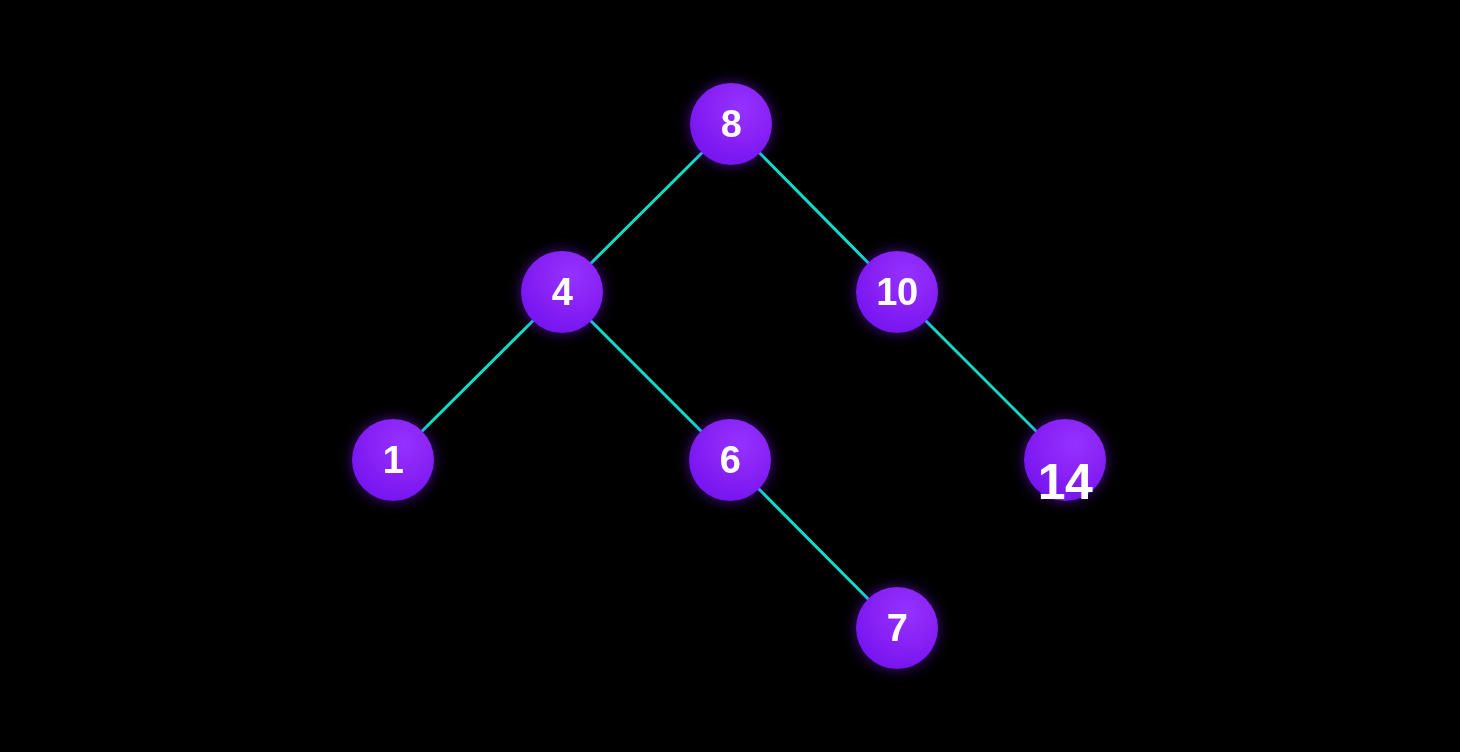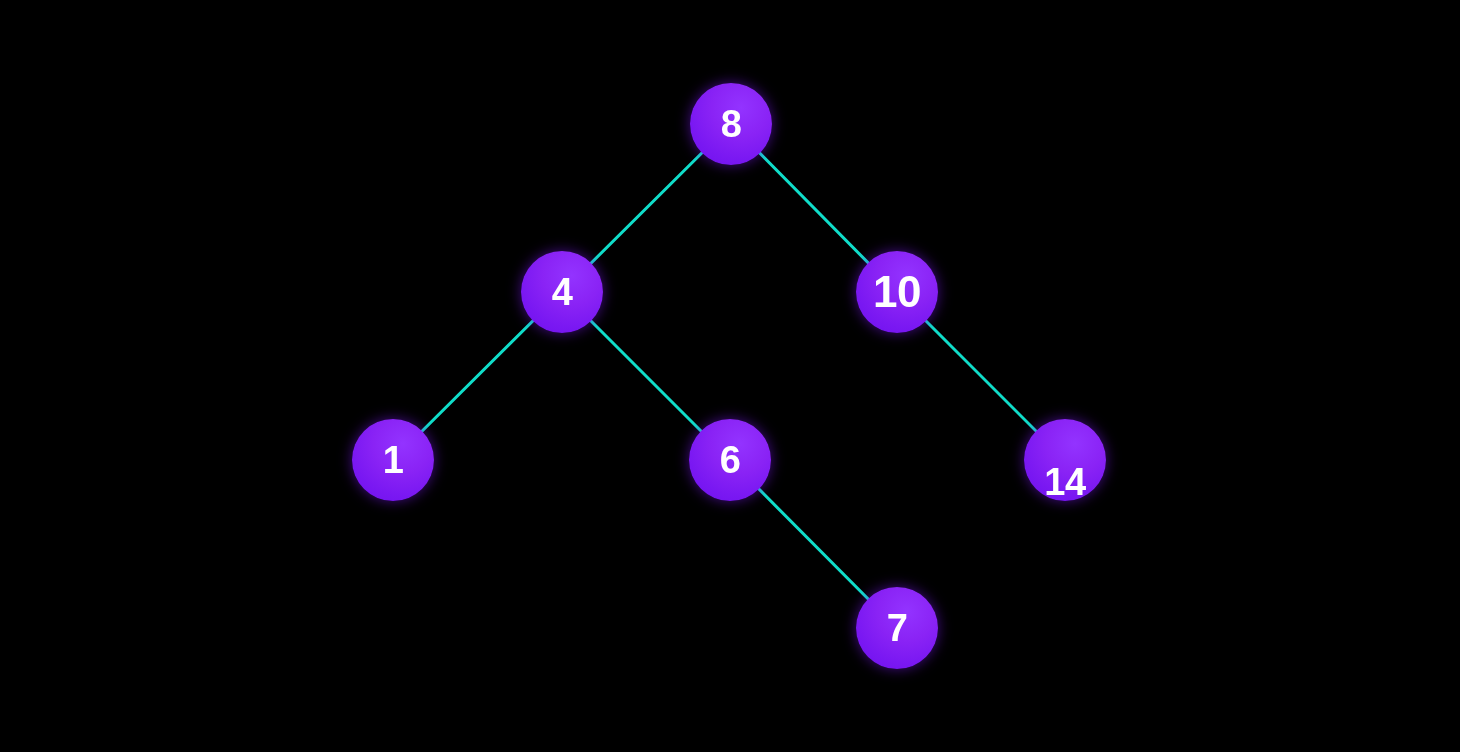--- a/index.html
+++ b/index.html
@@ -58,28 +58,28 @@
       <line x1="730" y1="460" x2="897" y2="628" stroke="#10ddc9" stroke-width="3" stroke-linecap="round"></line>
     </svg>
   <div id="node-layer">
       <div class="node" style="left: 690px; top: 83px; width: 82px; height: 82px;">
         <span class="node-label" style="font-size: 38px; color: rgb(255, 255, 255);">8</span>
       </div>
       <div class="node" style="left: 521px; top: 251px; width: 82px; height: 82px;">
         <span class="node-label" style="font-size: 38px; color: rgb(255, 255, 255);">4</span>
       </div>
       <div class="node" style="left: 856px; top: 251px; width: 82px; height: 82px;">
-        <span class="node-label" style="font-size: 44px; color: rgb(255, 255, 255);">10</span>
+        <span class="node-label" style="font-size: 38px; color: rgb(255, 255, 255);">10</span>
       </div>
       <div class="node" style="left: 352px; top: 419px; width: 82px; height: 82px;">
         <span class="node-label" style="font-size: 38px; color: rgb(255, 255, 255);">1</span>
       </div>
       <div class="node" style="left: 689px; top: 419px; width: 82px; height: 82px;">
         <span class="node-label" style="font-size: 38px; color: rgb(255, 255, 255);">6</span>
       </div>
       <div class="node" style="left: 1024px; top: 419px; width: 82px; height: 82px;">
-        <span class="node-label" style="font-size: 38px; color: rgb(255, 255, 255); margin-top: 44px;">14</span>
+        <span class="node-label" style="font-size: 50px; color: rgb(255, 255, 255); margin-top: 44px;">14</span>
       </div>
       <div class="node" style="left: 856px; top: 587px; width: 82px; height: 82px;">
         <span class="node-label" style="font-size: 38px; color: rgb(255, 255, 255);">7</span>
       </div>
     </div>
 </div>
 
 </body></html>

